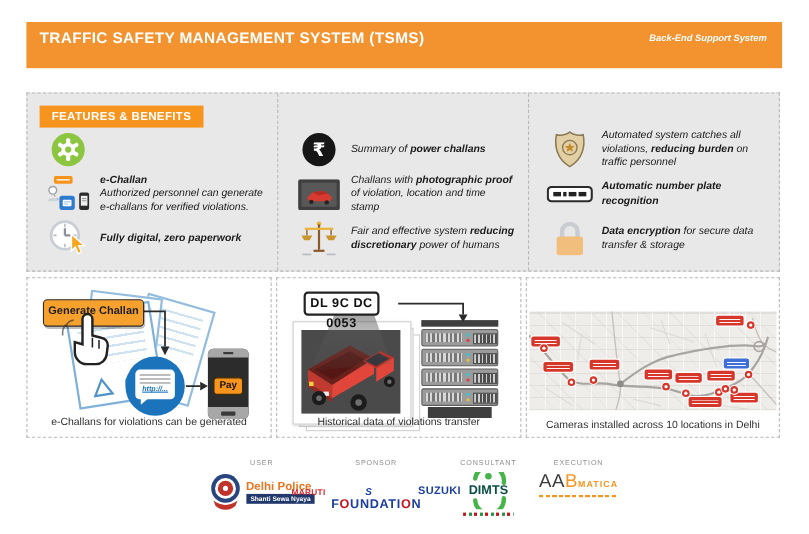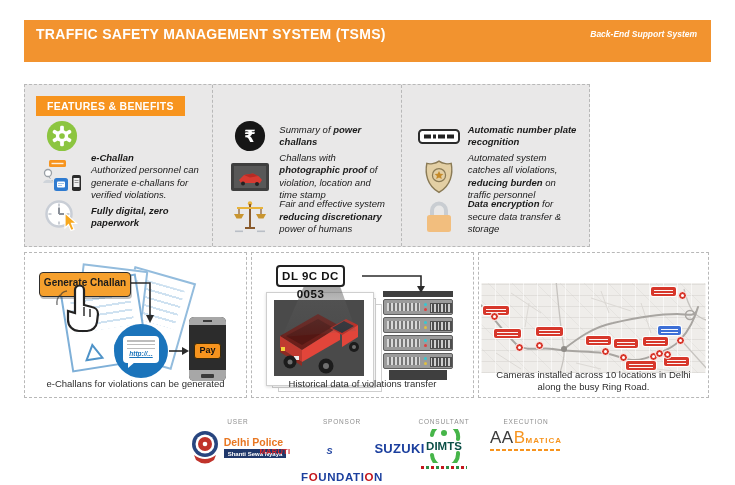--- a/index.html
+++ b/index.html
@@ -7,21 +7,21 @@
         font-family:"Liberation Sans",sans-serif;}
 
   
   .topbar{position:absolute;left:24px;top:20px;width:687px;height:42px;background:#F2932F;
           box-sizing:border-box;padding:6px 14px 0 12px;display:flex;justify-content:space-between;}
   .tb-title{font-size:14px;font-weight:bold;color:#fff;letter-spacing:.3px;}
   .tb-sub{font-size:9px;color:rgba(255,255,255,.78);letter-spacing:.4px;margin-top:4px;}
   .tb-tag{font-size:8.5px;font-style:italic;font-weight:bold;color:#fff;margin-top:3px;white-space:nowrap;}
 
   
-  .features{position:absolute;left:24px;top:84px;width:566px;height:163px;background:#E9E8E8;
+  .features{position:absolute;left:24px;top:84px;width:685px;height:163px;background:#E9E8E8;
             border:1px dashed #b8b8b8;box-sizing:border-box;display:flex;}
   .badge{position:absolute;left:11px;top:11px;background:#F7941E;color:#fff;font-weight:bold;
          font-size:10.5px;letter-spacing:.3px;padding:4px 11px;z-index:3;}
   .fcol{flex:1;box-sizing:border-box;padding:32px 4px 10px 8px;display:flex;flex-direction:column;
         justify-content:space-between;border-right:1px dashed #b8b8b8;}
   .fcol:last-child{border-right:none;}
   .fitem{display:flex;align-items:center;min-height:38px;}
   .ficon{flex:0 0 58px;display:flex;justify-content:center;align-items:center;}
   .ftext{flex:1;font-size:9.5px;font-style:italic;color:#1a1a1a;line-height:1.3;padding-right:6px;}
   .ftext .b{font-weight:bold;}
@@ -101,23 +101,23 @@
   .cap2 div{line-height:1.25;}
 
   
   .pgroup{position:absolute;top:418px;text-align:center;}
   .prole{font-size:6.5px;color:#8f8f8f;letter-spacing:.8px;margin-bottom:4px;}
   .dp-row{display:flex;align-items:center;justify-content:center;gap:4px;}
   .dp-name{font-size:10.5px;font-weight:bold;color:#E87722;text-align:left;}
   .dp-sub{background:#20386B;color:#fff;font-size:6px;font-weight:bold;padding:1.5px 4px;margin-top:1px;}
   .ms-line1{display:flex;align-items:flex-end;justify-content:center;gap:18px;margin-top:16px;}
   .ms-maruti{font-size:7.5px;font-weight:bold;color:#D7262C;letter-spacing:.3px;}
-  .ms-suzuki{font-size:13px;font-weight:bold;color:#1B3F9E;letter-spacing:.3px;padding-left:24px;}
+  .ms-suzuki{font-size:10px;font-weight:bold;color:#1B3F9E;letter-spacing:.3px;padding-left:24px;}
   .ms-s{font-size:9px;font-weight:bold;font-style:italic;color:#1B3F9E;}
-  .ms-foundation{font-size:11.5px;font-weight:bold;letter-spacing:.6px;margin-top:15px;}
+  .ms-foundation{font-size:11.5px;font-weight:bold;letter-spacing:.6px;margin-top:1px;}
   .fl-blue{color:#1B3F9E;} .fl-red{color:#C4161C;}
   .dimts-logo{position:relative;width:56px;height:34px;margin:0 auto;}
   .dimts-name{position:absolute;left:0;right:0;top:11px;font-size:11.5px;font-weight:bold;color:#0B4F46;}
   .dimts-tag{width:46px;height:3px;margin:3px auto 0;
       background:repeating-linear-gradient(90deg,#C4161C 0 3px,transparent 3px 5px,#2F8F46 5px 8px,transparent 8px 10px);}
   .aab-line{line-height:1;margin-top:3px;}
   .aab-black{font-size:17px;color:#3b3b3b;letter-spacing:.5px;}
   .aab-b{font-size:17px;color:#F7941E;letter-spacing:.5px;}
   .aab-rest{font-size:8px;font-weight:bold;color:#F7941E;letter-spacing:1px;}
   .aab-tag{width:72px;height:2px;margin:3px auto 0;
@@ -228,39 +228,39 @@
             <rect x="25" y="30.5" width="8" height="1.6" fill="#b9bec6"></rect>
           </svg>
         </div>
         <div class="ftext"><span>Fair and effective system </span><span class="b">reducing discretionary</span><span> power of humans</span></div>
       </div>
     </div>
 
     <div class="fcol">
       <div class="fitem">
         <div class="ficon">
+          <svg width="30" height="34" viewBox="0 0 32 36">
+            <path d="M16,1 C20,4 26,4.5 29,3.5 C31,14 29,27 16,34.5 C3,27 1,14 3,3.5 C6,4.5 12,4 16,1 Z" fill="#E3CFA4" stroke="#8a7a55" stroke-width="1.5"></path>
+            <circle cx="16" cy="16" r="7" fill="none" stroke="#8a7a55" stroke-width="1.3"></circle>
+            <path d="M16,11.5 l1.4,3 3.3,.3 -2.5,2.2 .8,3.2 -3,-1.7 -3,1.7 .8,-3.2 -2.5,-2.2 3.3,-.3 Z" fill="#C58A2A"></path>
+          </svg>
+        </div>
+        <div class="ftext"><span>Automated system catches all violations, </span><span class="b">reducing burden</span><span> on traffic personnel</span></div>
+      </div>
+      <div class="fitem">
+        <div class="ficon">
           <svg width="42" height="15" viewBox="0 0 42 15">
             <rect x="1" y="1" width="40" height="13" rx="3.5" fill="#fff" stroke="#2b2b2b" stroke-width="2"></rect>
             <rect x="6" y="5.5" width="7" height="4" fill="#222"></rect>
             <rect x="15" y="5.5" width="3" height="4" fill="#222"></rect>
             <rect x="20" y="5.5" width="7" height="4" fill="#222"></rect>
             <rect x="29" y="5.5" width="7" height="4" fill="#222"></rect>
           </svg>
         </div>
         <div class="ftext"><span class="b">Automatic number plate recognition</span></div>
-      </div>
-      <div class="fitem">
-        <div class="ficon">
-          <svg width="30" height="34" viewBox="0 0 32 36">
-            <path d="M16,1 C20,4 26,4.5 29,3.5 C31,14 29,27 16,34.5 C3,27 1,14 3,3.5 C6,4.5 12,4 16,1 Z" fill="#E3CFA4" stroke="#8a7a55" stroke-width="1.5"></path>
-            <circle cx="16" cy="16" r="7" fill="none" stroke="#8a7a55" stroke-width="1.3"></circle>
-            <path d="M16,11.5 l1.4,3 3.3,.3 -2.5,2.2 .8,3.2 -3,-1.7 -3,1.7 .8,-3.2 -2.5,-2.2 3.3,-.3 Z" fill="#C58A2A"></path>
-          </svg>
-        </div>
-        <div class="ftext"><span>Automated system catches all violations, </span><span class="b">reducing burden</span><span> on traffic personnel</span></div>
       </div>
       <div class="fitem">
         <div class="ficon">
           <svg width="30" height="34" viewBox="0 0 30 34">
             <path d="M8,16 v-5.5 a7,7 0 0 1 14,0 v5.5" fill="none" stroke="#C9CDD2" stroke-width="4"></path>
             <rect x="3" y="15" width="24" height="17" rx="2.5" fill="#F2BE7E"></rect>
           </svg>
         </div>
         <div class="ftext"><span class="b">Data encryption</span><span> for secure data transfer &amp; storage</span></div>
       </div>
@@ -428,21 +428,20 @@
         <div class="mk" style="left: 120px; top: 64px;"></div>
         <div class="mk" style="left: 138px; top: 70px;"></div>
         <div class="mk" style="left: 168px; top: 69px;"></div>
         <div class="mk" style="left: 174px; top: 66px;"></div>
         <div class="mk" style="left: 182px; top: 67px;"></div>
         <div class="mk" style="left: 195px; top: 53px;"></div>
         <div class="mk" style="left: 197px; top: 8px;"></div>
       </div>
     <div class="caption cap2">
       <div>Cameras installed across 10 locations in Delhi</div>
-      <div>along the busy Ring Road.</div>
     </div>
   </section>
 
   <div class="pgroup" style="left:182px;width:112px;">
     <div class="prole">USER</div>
     <div class="dp-row">
       <svg width="30" height="36" viewBox="0 0 30 36">
         <circle cx="15" cy="15" r="13" fill="#28457F"></circle>
         <circle cx="15" cy="15" r="9.5" fill="#fff"></circle>
         <circle cx="15" cy="15" r="7" fill="#C0332B"></circle>

